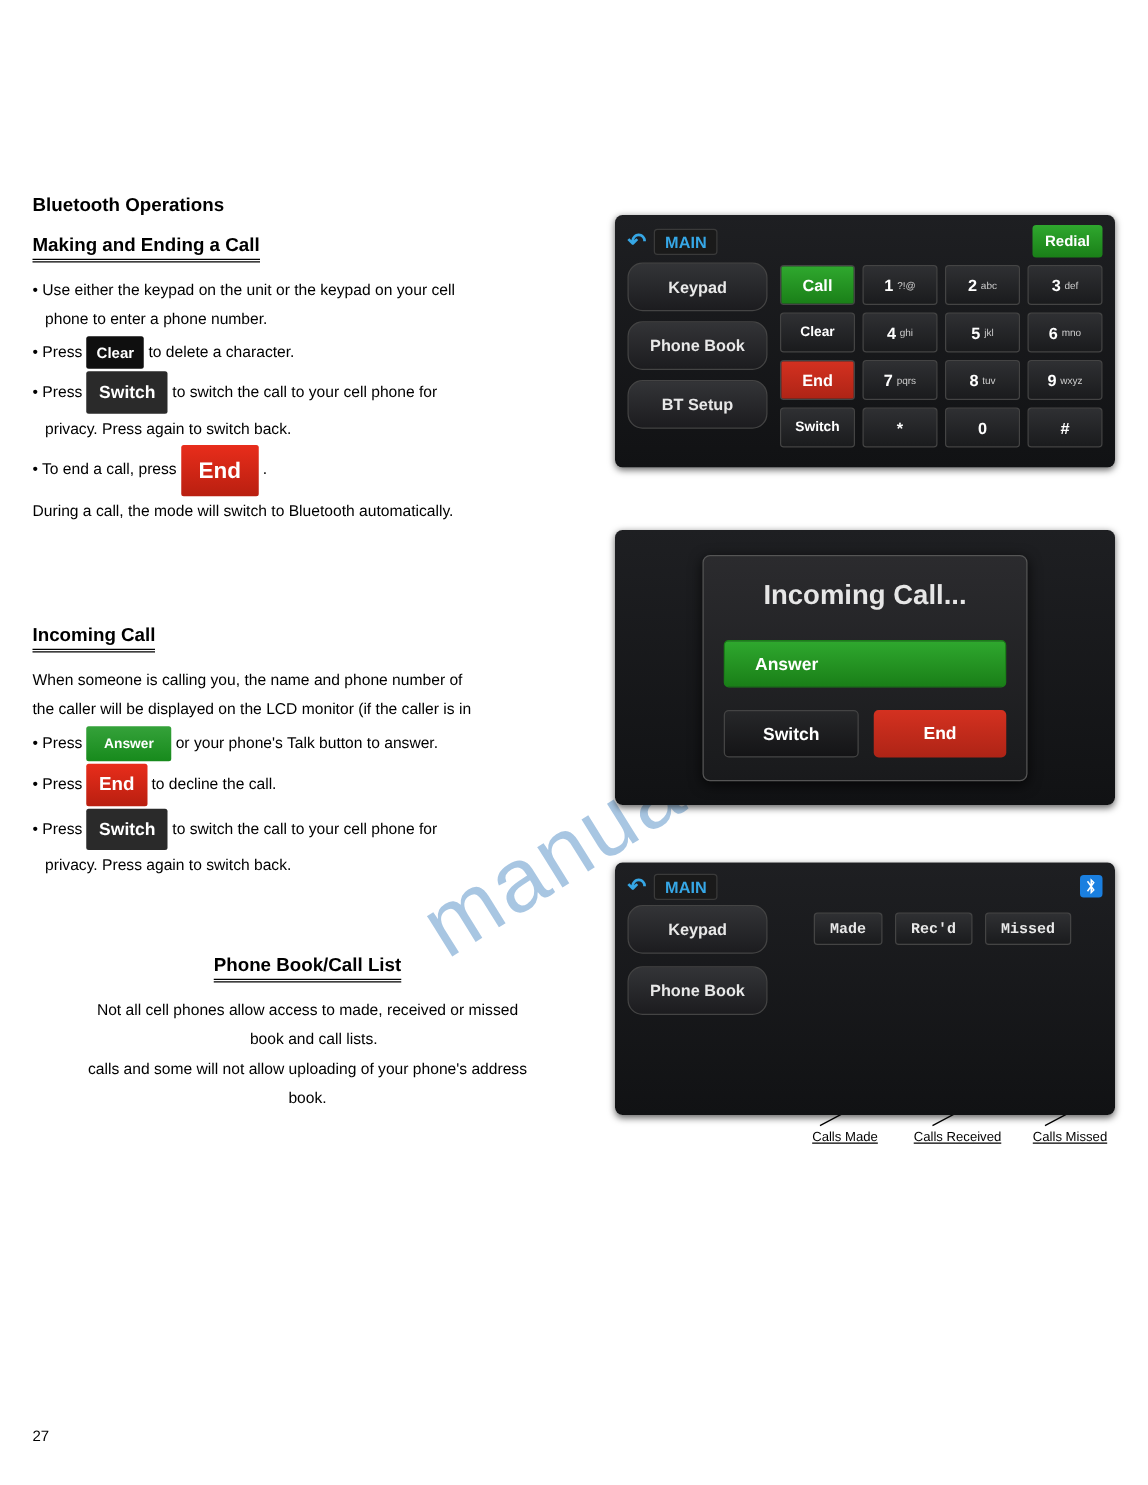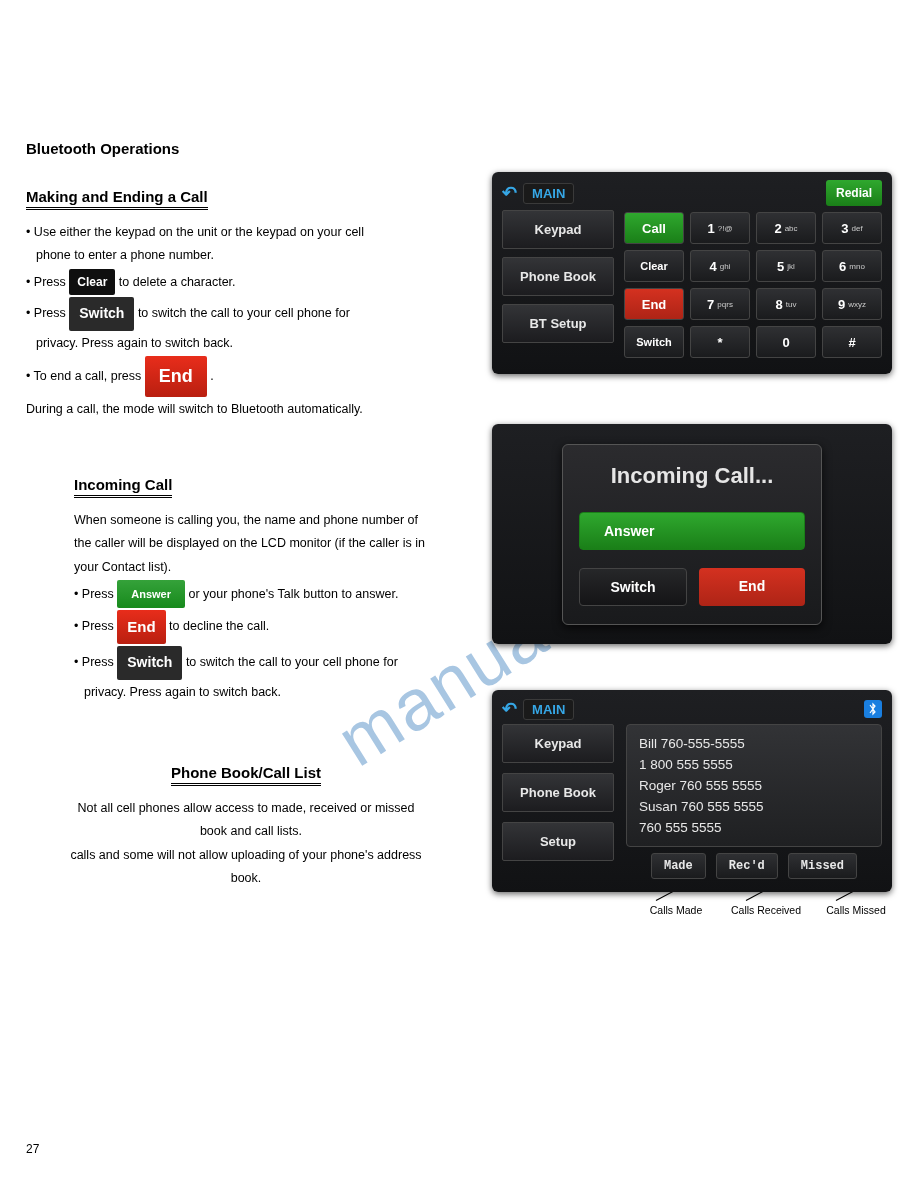--- a/index.html
+++ b/index.html
@@ -10,26 +10,26 @@
     top: 550px; left: 300px;
     font-size: 72px;
     color: rgba(63,128,191,0.45);
     transform: rotate(-32deg);
     font-weight: 300;
     letter-spacing: 2px;
     pointer-events: none;
     z-index: 1;
   }
 
-  .page-title { position: absolute; top: 140px; left: 26px; font-size: 15px; font-weight: bold; }
+  .page-title { position: absolute; top: 156px; left: 26px; font-size: 15px; font-weight: bold; }
   .page-num { position: absolute; top: 1142px; left: 26px; font-size: 12px; }
 
   .left-col { position: absolute; left: 26px; width: 440px; }
   .sec-making { top: 188px; }
-  .sec-incoming { top: 476px; margin-left: 48px; }
+  .sec-incoming { top: 500px; }
   .sec-phonebook { top: 764px; text-align: center; }
   .section-header { font-size: 15px; font-weight: bold; border-bottom: 3px double #000; padding-bottom: 2px; display: inline-block; margin-bottom: 12px; }
   .body-text { font-size: 12.5px; line-height: 1.7; }
   .body-text .row { display: block; margin-bottom: 2px; }
 
   .btn-inline { display: inline-block; vertical-align: middle; padding: 3px 8px; font-size: 12px; font-weight: bold; border-radius: 2px; }
   .btn-black { background: #0f0f0f; color: #fff; }
   .btn-green-call { background: linear-gradient(#35a23a,#178a1c); color:#fff; font-size:20px; padding:5px 14px; }
   .btn-green-answer-sm { background: linear-gradient(#35a23a,#178a1c); color:#fff; font-size:11px; padding:5px 14px; }
   .btn-red { background: linear-gradient(#e82d1b,#b91f10); color:#fff; font-size:18px; padding:5px 14px; }
@@ -42,21 +42,21 @@
 
   
   .dev1 { top: 172px; height: 202px; padding: 8px 10px 10px 10px; }
   .dev-top { display:flex; align-items:center; gap:6px; margin-bottom:4px; }
   .back-arrow { color:#36a7e6; font-size:18px; font-weight:bold; cursor:pointer; }
   .main-btn { color:#36a7e6; font-size:13px; font-weight:bold; border:1px solid #3a3a3a; border-radius:3px; padding:2px 8px; background:#1a1a1a; cursor:pointer; }
   .redial { margin-left:auto; background:linear-gradient(#2fa82e,#1a7f18); color:#fff; font-size:12px; font-weight:bold; padding:6px 10px; border-radius:3px; cursor:pointer; }
 
   .dev1-body { display:flex; gap:10px; }
   .dev1-left { display:flex; flex-direction:column; gap:8px; width:112px; }
-  .side-btn { background:linear-gradient(#333437,#1c1c1f); color:#e8e8e8; font-size:13px; font-weight:bold; text-align:center; padding:11px 4px; border-radius:2px; border:1px solid #444; cursor:pointer; }
+  .side-btn { background:linear-gradient(#333437,#1c1c1f); color:#e8e8e8; font-size:13px; font-weight:bold; text-align:center; padding:11px 4px; border-radius:12px; border:1px solid #444; cursor:pointer; }
 
   .dev1-right { display:flex; flex-direction:column; gap:6px; flex:1; padding-top:2px; }
   .krow { display:flex; gap:6px; }
   .kbtn { flex:1; height:32px; background:linear-gradient(#2f3033,#1a1b1d); border:1px solid #444; border-radius:3px; color:#fff; font-size:13px; display:flex; align-items:center; justify-content:center; cursor:pointer; font-weight:bold; }
   .kbtn .sub { font-size:8px; margin-left:3px; font-weight:normal; color:#ccc; }
   .kbtn.green { background:linear-gradient(#2fa82e,#1a7f18); }
   .kbtn.red { background:linear-gradient(#d43120,#ae2416); }
   .kbtn.small { font-size:11px; }
 
   
@@ -71,21 +71,21 @@
   
   .dev3 { top: 690px; height: 202px; padding:8px 10px 10px 10px; }
   .dev3-body { display:flex; gap:12px; }
   .dev3-left { display:flex; flex-direction:column; gap:10px; width:112px; }
   .pb-list { flex:1; background:linear-gradient(#323336,#1f2022); border-radius:4px; border:1px solid #444; padding:8px 12px; }
   .pb-entry { color:#e8e8e8; font-size:13.5px; padding:3px 0; cursor:pointer; }
   .pb-bottom { display:flex; gap:10px; justify-content:center; margin-top:6px; }
   .pb-tab { background:linear-gradient(#2f3033,#1a1b1d); color:#e8e8e8; font-size:12px; font-weight:bold; padding:5px 12px; border-radius:3px; border:1px solid #444; cursor:pointer;font-family:Liberation Mono, monospace; }
   .bt-icon { margin-left:auto; width:18px; height:18px; background:#1a7fe0; border-radius:3px; display:flex; align-items:center; justify-content:center; color:#fff; font-size:12px; }
 
-  .call-labels { position:absolute; top:900px; right:26px; width:400px; display:flex; justify-content:flex-end; gap:18px; font-size:10.5px; }
+  .call-labels { position:absolute; top:900px; right:26px; width:400px; display:flex; justify-content:flex-end; gap:18px; font-size:10.5px;text-decoration:underline; }
   .call-label { text-align:center; width:72px; }
   .call-label .line { width:40px; height:1px; background:#000; margin:0 auto 3px auto; transform:rotate(-28deg); transform-origin:left; }
 </style>
 </head>
 <body>
 
 <div class="watermark">manualshive.com</div>
 
 <div class="page-title">Bluetooth Operations</div>
 <div class="page-num">27</div>
@@ -113,21 +113,20 @@
     </span>
     <span class="row">During a call, the mode will switch to Bluetooth automatically.</span>
   </div>
 </div>
 
 <div class="left-col sec-incoming" style="position:absolute;">
   <div class="section-header">Incoming Call</div>
   <div class="body-text">
     <span class="row">When someone is calling you, the name and phone number of</span>
     <span class="row">the caller will be displayed on the LCD monitor (if the caller is in</span>
-    <span class="row">your Contact list).</span>
     <span class="row">
       <span>• Press </span>
       <span class="btn-inline btn-green-answer-sm">Answer</span>
       <span> or your phone's Talk button to answer.</span>
     </span>
     <span class="row">
       <span>• Press </span>
       <span class="btn-inline btn-red-sm">End</span>
       <span> to decline the call.</span>
     </span>
@@ -250,30 +249,22 @@
     <span class="bt-icon">
       <svg width="10" height="14" viewBox="0 0 10 14">
           <path d="M2 3 L7 10 L5 12 L5 2 L7 4 L2 11" stroke="#fff" stroke-width="1.2" fill="none"></path>
         </svg>
     </span>
   </div>
   <div class="dev3-body">
     <div class="dev3-left" id="dev3-sidebar">
         <div class="side-btn">Keypad</div>
         <div class="side-btn">Phone Book</div>
-        <div class="side-btn">Setup</div>
       </div>
     <div style="flex:1;display:flex;flex-direction:column;">
-      <div class="pb-list" id="dev3-list">
-          <div class="pb-entry">Bill  760-555-5555</div>
-          <div class="pb-entry">1 800 555 5555</div>
-          <div class="pb-entry">Roger  760 555 5555</div>
-          <div class="pb-entry">Susan  760 555 5555</div>
-          <div class="pb-entry">760 555 5555</div>
-        </div>
       <div class="pb-bottom" id="dev3-tabs">
           <div class="pb-tab">Made</div>
           <div class="pb-tab">Rec'd</div>
           <div class="pb-tab">Missed</div>
         </div>
     </div>
   </div>
 </div>
 
 <div class="call-labels">

